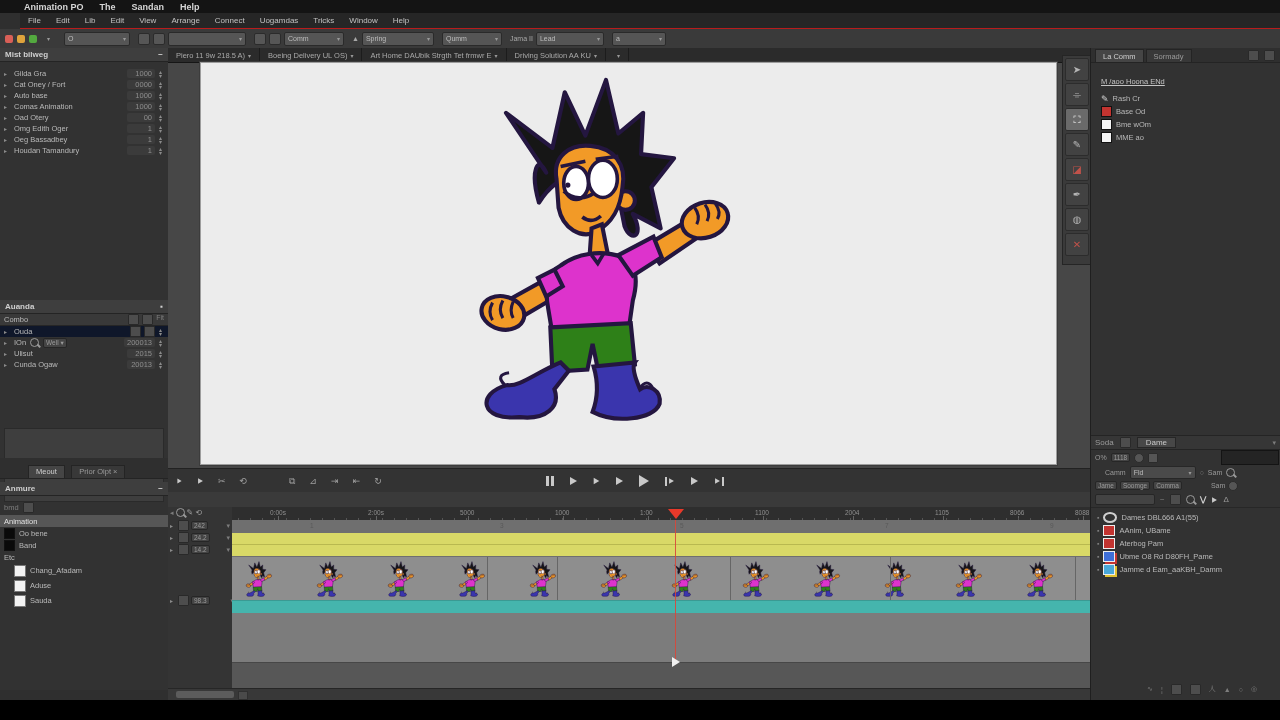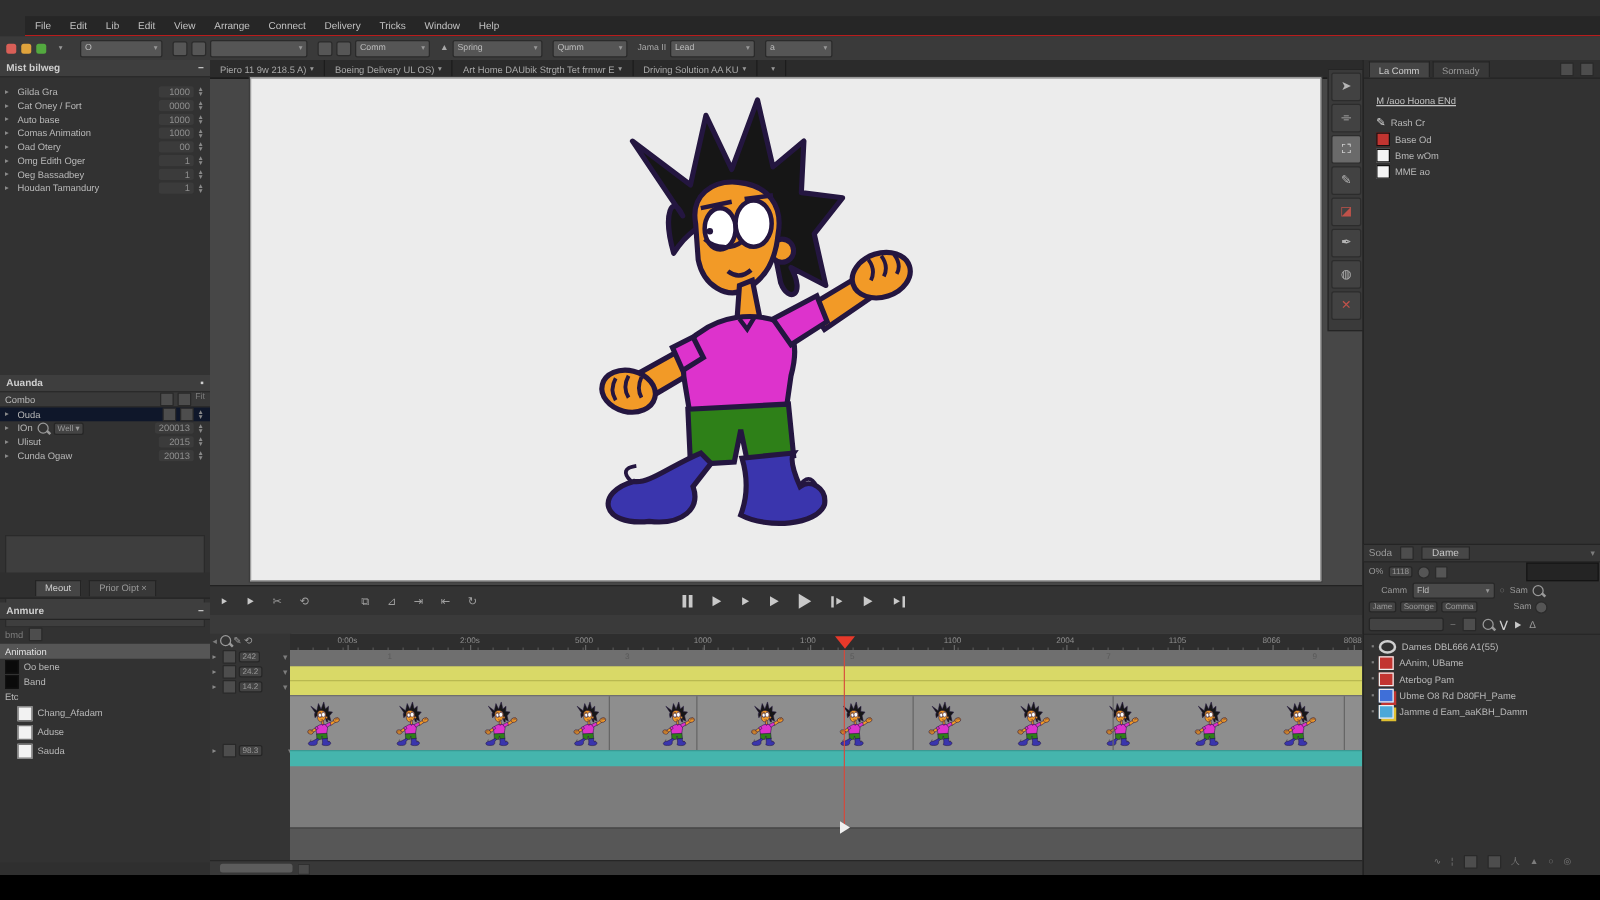--- a/index.html
+++ b/index.html
@@ -101,31 +101,37 @@
   .mag::after{content:"";position:absolute;left:6px;top:6px;width:4px;height:1.5px;background:#9a9a9a;transform:rotate(45deg);}
 
   #blackbar{left:0;top:700px;width:1280px;height:20px;background:#000;}
   .hdr-link{font-size:7.5px;color:#c4c4c4;text-decoration:underline;}
 </style>
 </head>
 <body>
 
 <div id="app">
 
+  <div id="macbar" class="abs">
+    <div class="row txt9">
+      <span style="font-size:10px;color:#e8e8e8;"></span>
+      <span id="macbar-items"><span style="margin-right: 16px; font-weight: bold;">Animation PO</span><span style="margin-right: 16px; font-weight: bold;">The</span><span style="margin-right: 16px; font-weight: bold;">Sandan</span><span style="margin-right: 16px; font-weight: bold;">Help</span></span>
+    </div>
+  </div>
 
   <div id="appmenu" class="abs">
     <div class="row txt8" id="appmenu-items">
         <span style="color: rgb(194, 194, 194);">File</span>
         <span style="color: rgb(194, 194, 194);">Edit</span>
         <span style="color: rgb(194, 194, 194);">Lib</span>
         <span style="color: rgb(194, 194, 194);">Edit</span>
         <span style="color: rgb(194, 194, 194);">View</span>
         <span style="color: rgb(194, 194, 194);">Arrange</span>
         <span style="color: rgb(194, 194, 194);">Connect</span>
-        <span style="color: rgb(194, 194, 194);">Delivery</span>
+        <span style="color: rgb(194, 194, 194);">Uogamdas</span>
         <span style="color: rgb(194, 194, 194);">Tricks</span>
         <span style="color: rgb(194, 194, 194);">Window</span>
         <span style="color: rgb(194, 194, 194);">Help</span>
       </div>
   </div>
 
   <div id="toolbar" class="abs">
     <div class="row" style="height:19px;padding-left:5px;" id="toolbar-items">
         <span class="light" style="background: rgb(217, 95, 87);"></span>
         <span class="light" style="background: rgb(223, 163, 60);"></span>

